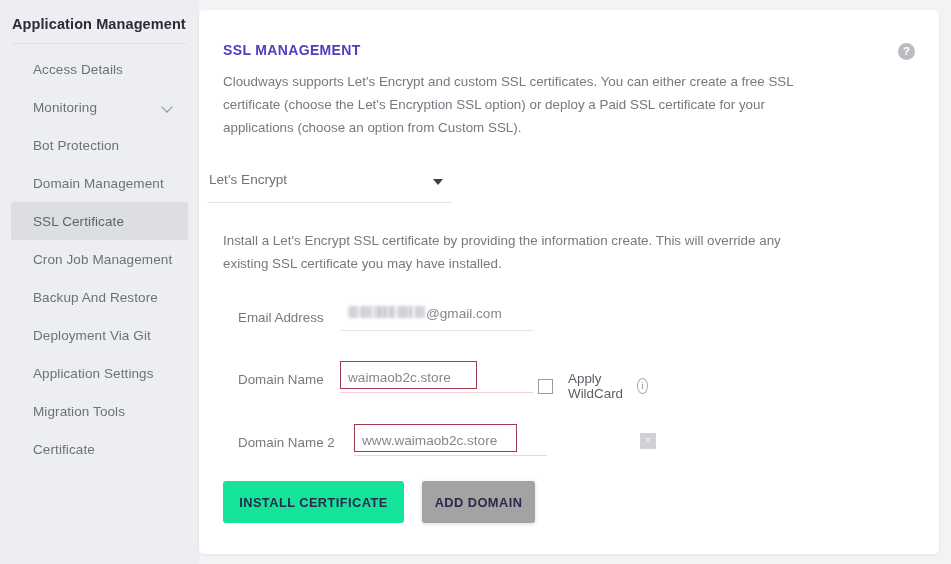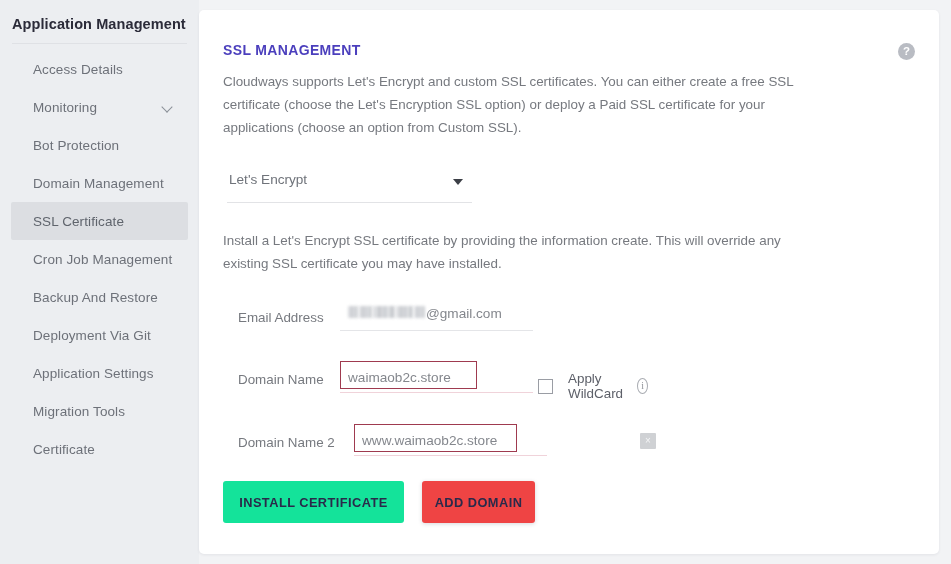--- a/index.html
+++ b/index.html
@@ -122,21 +122,21 @@
     top: 60px;
     width: 587px;
     font-size: 13.4px;
     line-height: 23px;
     color: #76797f;
   }
 
   
   #ssl-type-select {
     position: absolute;
-    left: 28px;
+    left: 8px;
     top: 158px;
     width: 245px;
     height: 34px;
     border-bottom: 1px solid #e2e3e6;
     cursor: pointer;
   }
   #ssl-type-value {
     position: absolute;
     left: 2px;
     top: 4px;
@@ -304,21 +304,21 @@
   }
   #install-certificate-btn {
     width: 181px;
     height: 42px;
     background: #14e39a;
     color: #2a2a4a;
   }
   #add-domain-btn {
     width: 113px;
     height: 42px;
-    background: #ef4444;
+    background: #a3a3a3;
     color: #2a2a4a;
     margin-left: 18px;
     box-shadow: 0 1px 4px rgba(40,45,60,0.18);
   }
 </style>
 </head>
 <body>
 
 <div id="sidebar">
   <div id="sidebar-title">Application Management</div>

